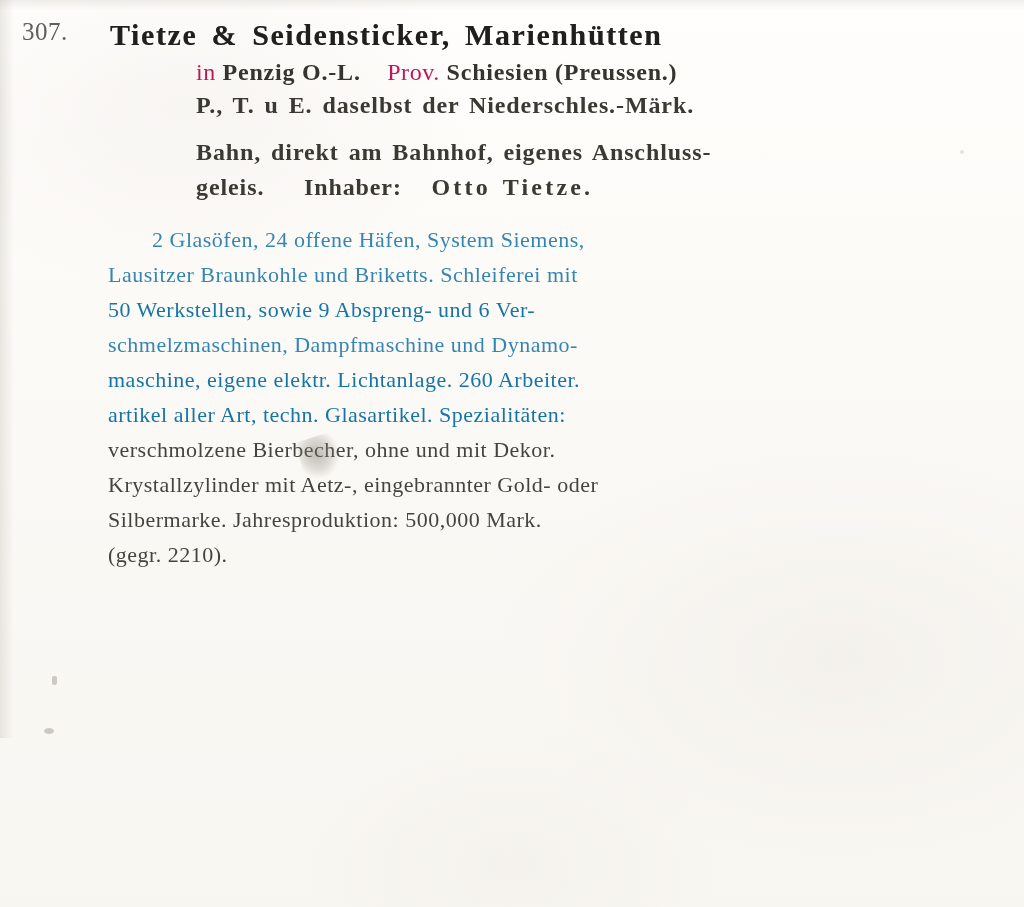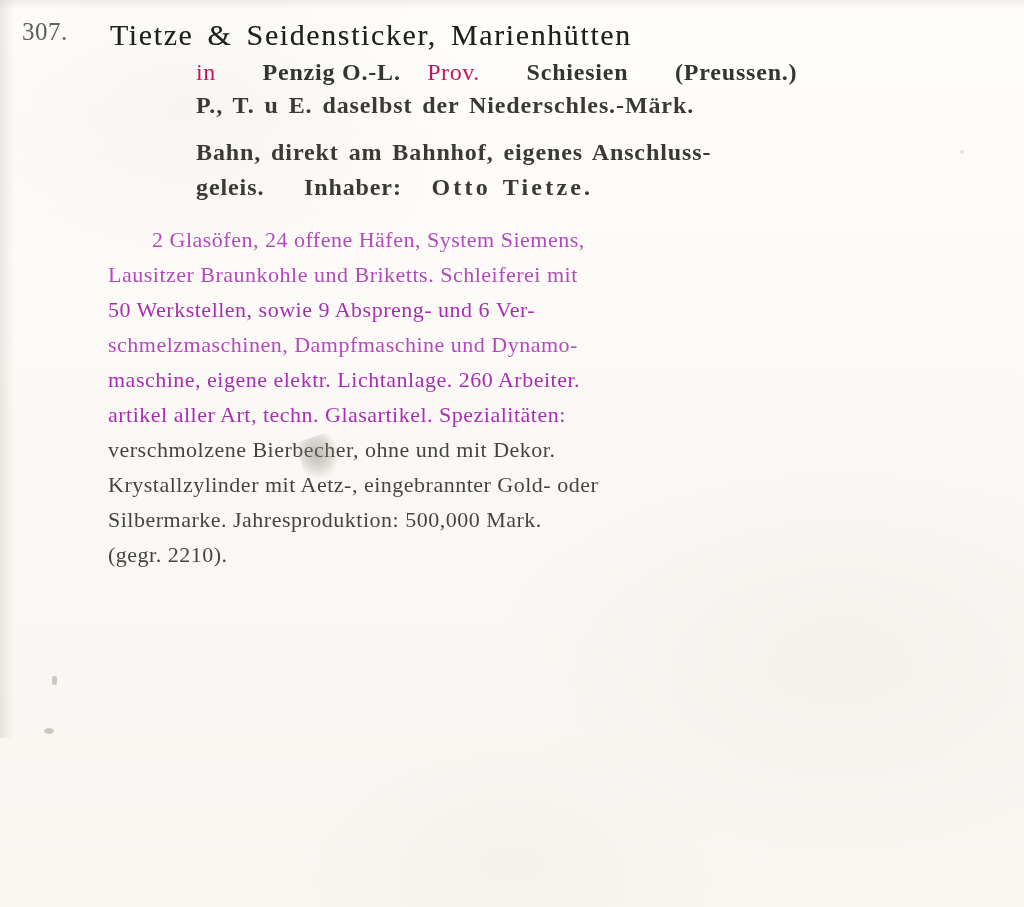--- a/index.html
+++ b/index.html
@@ -46,40 +46,39 @@
     opacity: 0.88;
   }
 
   
   .headline-block {
     margin-left: 88px;
     padding-top: 4px;
   }
   .firm-line {
     font-family: "Liberation Serif", serif;
-    font-weight: normal;
+    font-weight: bold;
     font-size: 30px;
     letter-spacing: 1.6px;
     word-spacing: 5px;
     color: #1f1f1c;
     white-space: nowrap;
     text-shadow: 0 0 0.6px rgba(40,40,35,0.45);
   }
   .loc-line {
     margin-top: 7px;
     margin-left: 86px;
     font-size: 24px;
     letter-spacing: 0.6px;
     color: #35352f;
     white-space: nowrap;
   }
   .loc-line .strong {
     font-weight: bold;
     letter-spacing: 0.8px;
-    margin-left: 40px;
   }
   .loc-line .light {
     font-weight: normal;
     color: #be185d;
   }
   .detail-line {
     margin-top: 6px;
     margin-left: 86px;
     font-size: 24px;
     letter-spacing: 0.9px;
@@ -97,21 +96,21 @@
 
   
   .body-block {
     margin-top: 26px;
     margin-left: 86px;
     width: 780px;
   }
   .body-line {
     font-size: 22px;
     letter-spacing: 0.5px;
-    color: #a21caf;
+    color: #0369a1;
     margin-bottom: 9px;
     white-space: nowrap;
     opacity: 0.92;
   }
   .body-line.indent {
     padding-left: 44px;
   }
   .body-line.faint { opacity: 0.8; }
   .body-line.darker { color: #3b3b34; opacity: 0.95; }
 

